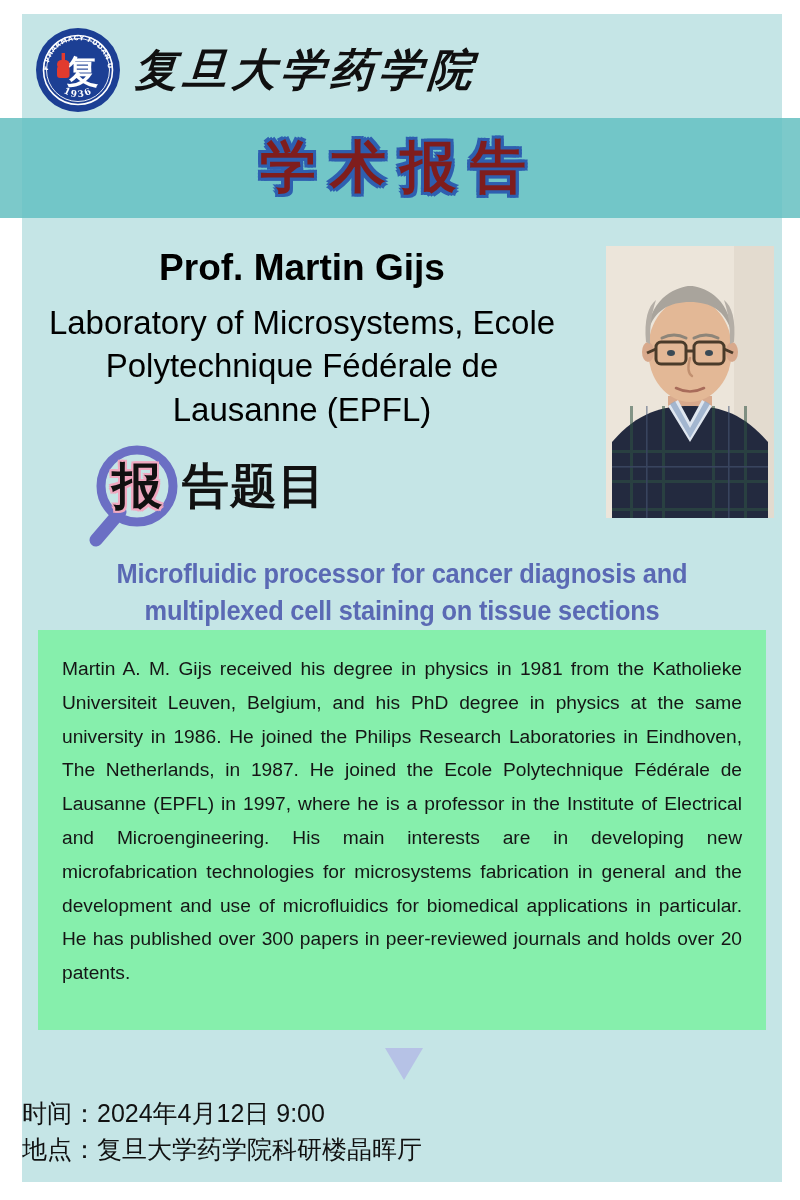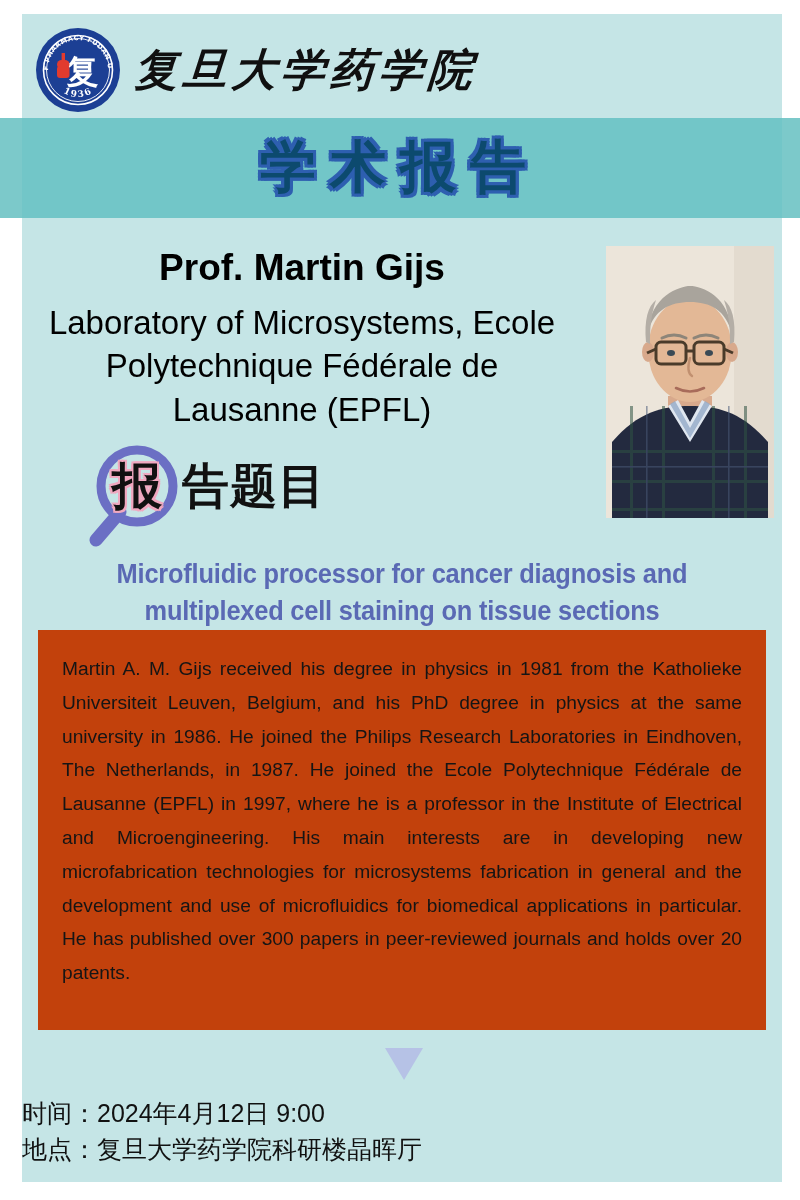--- a/index.html
+++ b/index.html
@@ -84,21 +84,21 @@
     top: 0;
     width: 800px;
     height: 100px;
     display: flex;
     align-items: center;
     justify-content: center;
     font-family: "DejaVu Sans", sans-serif;
     font-size: 56px;
     font-weight: 700;
     letter-spacing: 14px;
-    color: #0c4a6e;
+    color: #7f1d1d;
     text-shadow:
       -3px -3px 0 #2e5fb0, 3px -3px 0 #2e5fb0,
       -3px  3px 0 #2e5fb0, 3px  3px 0 #2e5fb0,
       -3px  0   0 #2e5fb0, 3px  0   0 #2e5fb0,
        0   -3px 0 #2e5fb0, 0    3px 0 #2e5fb0;
     box-sizing: border-box;
   }
 
   
   .speaker-block {
@@ -198,21 +198,21 @@
     transform-origin: center top;
   }
 
   
   .bio-box {
     position: absolute;
     left: 16px;
     top: 616px;
     width: 728px;
     height: 400px;
-    background: #c2410c;
+    background: #86efac;
     box-sizing: border-box;
     padding: 22px 24px;
   }
   .bio-text {
     font-size: 19.2px;
     color: #151515;
     line-height: 1.76;
     text-align: justify;
     text-justify: inter-word;
   }

